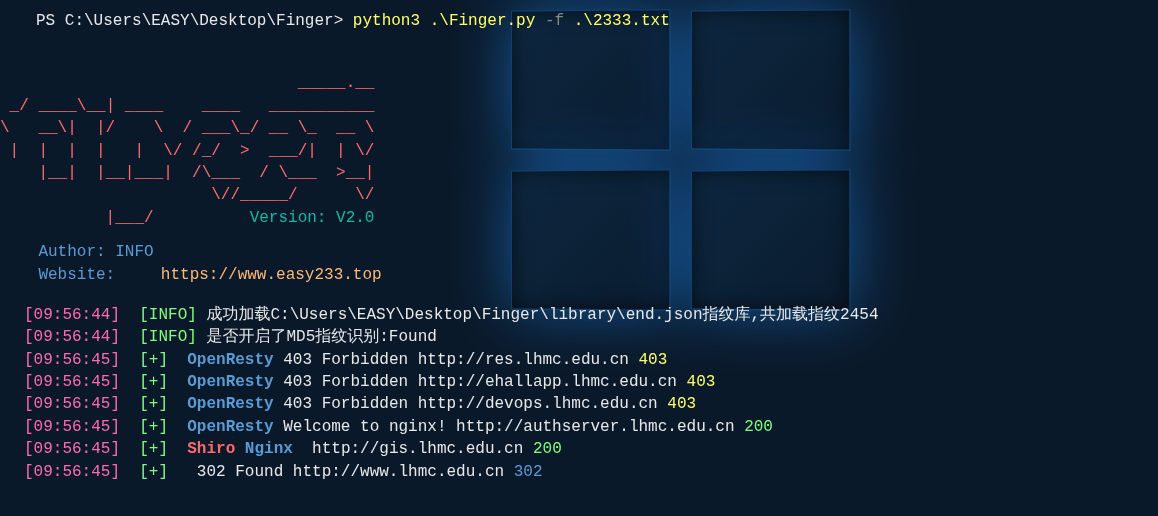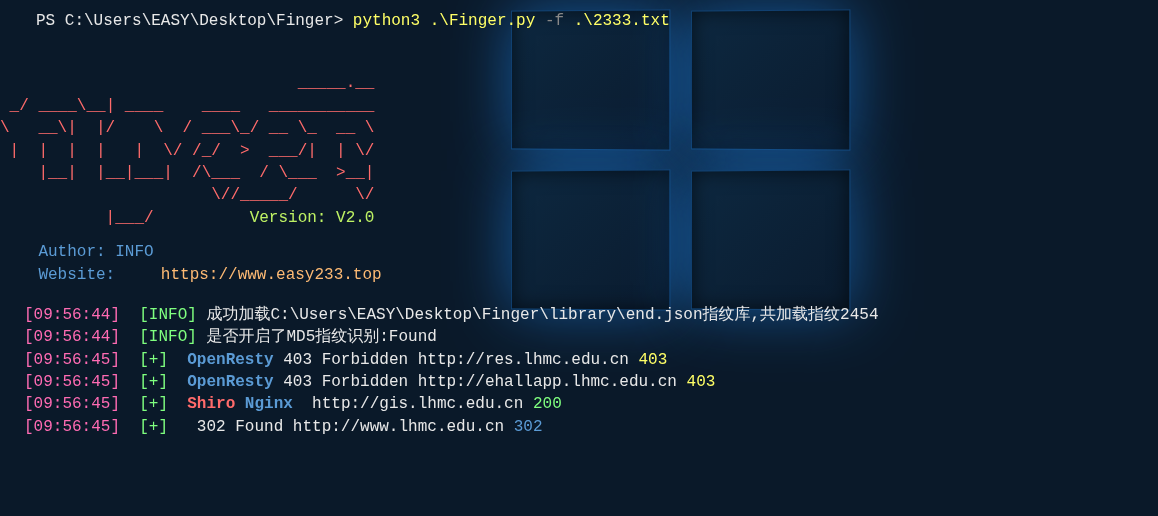--- a/index.html
+++ b/index.html
@@ -39,21 +39,21 @@
       position: relative;
       z-index: 1;
       padding: 0;
     }
     .line { white-space: pre; }
     .prompt-line { padding-top: 10px; padding-left: 36px; }
     .prompt { color: #e8e8e8; }
     .cmd { color: #ffff66; }
     .flag { color: #888; }
     .ascii-art { color: #ff6b6b; margin-top: 40px; display: inline-block; text-align: right; }
-    .version-label { color: #bef264; }
+    .version-label { color: #14b8a6; }
     .author-label { color: #5b9bd5; }
     .website-label { color: #5b9bd5; }
     .website-url { color: #fdba74; margin-left: 36px; }
     .ts { color: #ff6bb3; }
     .info-tag { color: #7fff7f; }
     .plus-tag { color: #7fff7f; }
     .openresty { color: #5b9bd5; font-weight: bold; }
     .shiro { color: #ff6b6b; font-weight: bold; }
     .nginx { color: #5b9bd5; font-weight: bold; }
     .status-403 { color: #ffff66; }
@@ -90,17 +90,19 @@
   <div class="info-line-group">
     <div class="line"><span>    </span><span class="author-label">Author: INFO</span></div>
     <div class="line"><span>    </span><span class="website-label">Website: </span><span class="website-url">https://www.easy233.top</span></div>
   </div>
 
   <div class="log-block" id="log-block">
       <div class="line"><span class="ts">[09:56:44]</span>  <span class="info-tag">[INFO]</span><span class="white"> 成功加载C:\Users\EASY\Desktop\Finger\library\end.json指纹库,共加载指纹2454</span></div>
       <div class="line"><span class="ts">[09:56:44]</span>  <span class="info-tag">[INFO]</span><span class="white"> 是否开启了MD5指纹识别:Found</span></div>
       <div class="line"><span class="ts">[09:56:45]</span>  <span class="plus-tag">[+]</span>  <span class="openresty">OpenResty</span><span class="white"> 403 Forbidden http://res.lhmc.edu.cn </span><span class="status-403">403</span></div>
       <div class="line"><span class="ts">[09:56:45]</span>  <span class="plus-tag">[+]</span>  <span class="openresty">OpenResty</span><span class="white"> 403 Forbidden http://ehallapp.lhmc.edu.cn </span><span class="status-403">403</span></div>
+      <div class="line"><span class="ts">[09:56:45]</span>  <span class="plus-tag">[+]</span>  <span class="openresty">OpenResty</span><span class="white"> 403 Forbidden http://devops.lhmc.edu.cn </span><span class="status-403">403</span></div>
+      <div class="line"><span class="ts">[09:56:45]</span>  <span class="plus-tag">[+]</span>  <span class="openresty">OpenResty</span><span class="white"> Welcome to nginx! http://authserver.lhmc.edu.cn </span><span class="status-200">200</span></div>
       <div class="line"><span class="ts">[09:56:45]</span>  <span class="plus-tag">[+]</span>  <span class="shiro">Shiro</span> <span class="nginx">Nginx</span><span class="white">  http://gis.lhmc.edu.cn </span><span class="status-200">200</span></div>
       <div class="line"><span class="ts">[09:56:45]</span>  <span class="plus-tag">[+]</span><span class="white">   302 Found http://www.lhmc.edu.cn </span><span class="status-302">302</span></div>
     </div>
 
 </div>
 
 </body></html>

